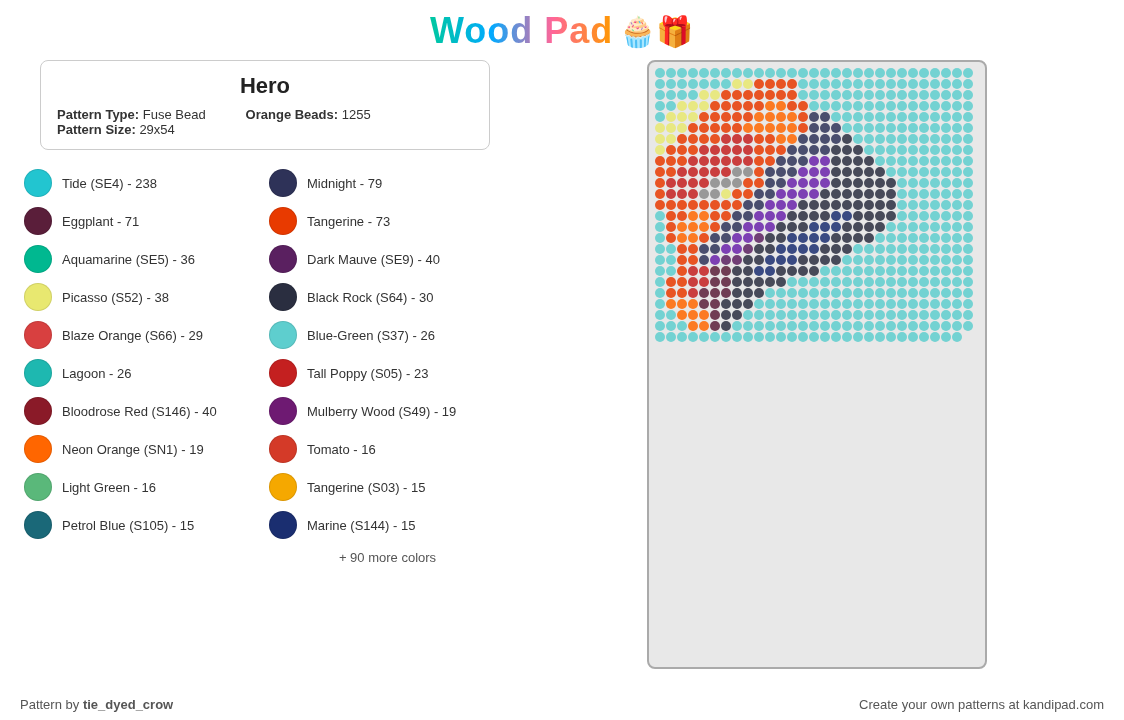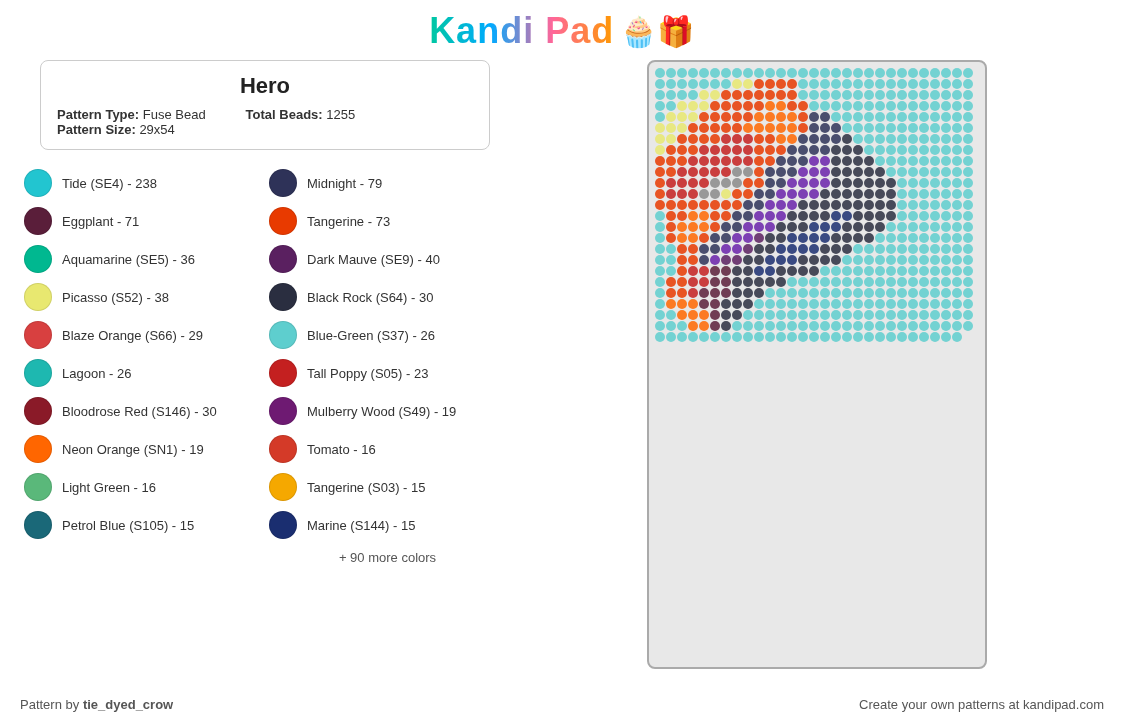--- a/index.html
+++ b/index.html
@@ -141,40 +141,40 @@
       justify-content: space-between;
       font-size: 13px;
       color: #555;
       background: #fff;
     }
   </style>
 </head>
 <body>
 
 <div class="header">
-  <span class="logo-text">Kandi Pad</span>
+  <span class="logo-text">Wood Pad</span>
   <span class="logo-emoji">🧁🎁</span>
 </div>
 
 <div class="main-layout">
 
   <div class="color-list-container">
 
     <div class="info-card">
       <h2>Hero</h2>
       <div class="info-card-details">
         <div class="detail-item">
           <span class="label">Pattern Type:</span>
           <span>Fuse Bead</span>
           <br>
           <span class="label">Pattern Size:</span>
           <span>29x54</span>
         </div>
         <div class="detail-item">
-          <span class="label">Total Beads:</span>
+          <span class="label">Orange Beads:</span>
           <span>1255</span>
         </div>
       </div>
     </div>
 
     <div class="color-columns" id="color-columns-left">
     <div class="color-item">
           <div class="color-swatch" style="background:#22c5d0;"></div>
           <span>Tide (SE4) - 238</span>
         </div>
@@ -217,21 +217,21 @@
         <div class="color-item">
           <div class="color-swatch" style="background:#1eb8b0;"></div>
           <span>Lagoon - 26</span>
         </div>
         <div class="color-item">
           <div class="color-swatch" style="background:#c42020;"></div>
           <span>Tall Poppy (S05) - 23</span>
         </div>
         <div class="color-item">
           <div class="color-swatch" style="background:#8a1a28;"></div>
-          <span>Bloodrose Red (S146) - 30</span>
+          <span>Bloodrose Red (S146) - 40</span>
         </div>
         <div class="color-item">
           <div class="color-swatch" style="background:#6e1a72;"></div>
           <span>Mulberry Wood (S49) - 19</span>
         </div>
         <div class="color-item">
           <div class="color-swatch" style="background:#ff6600;"></div>
           <span>Neon Orange (SN1) - 19</span>
         </div>
         <div class="color-item">

